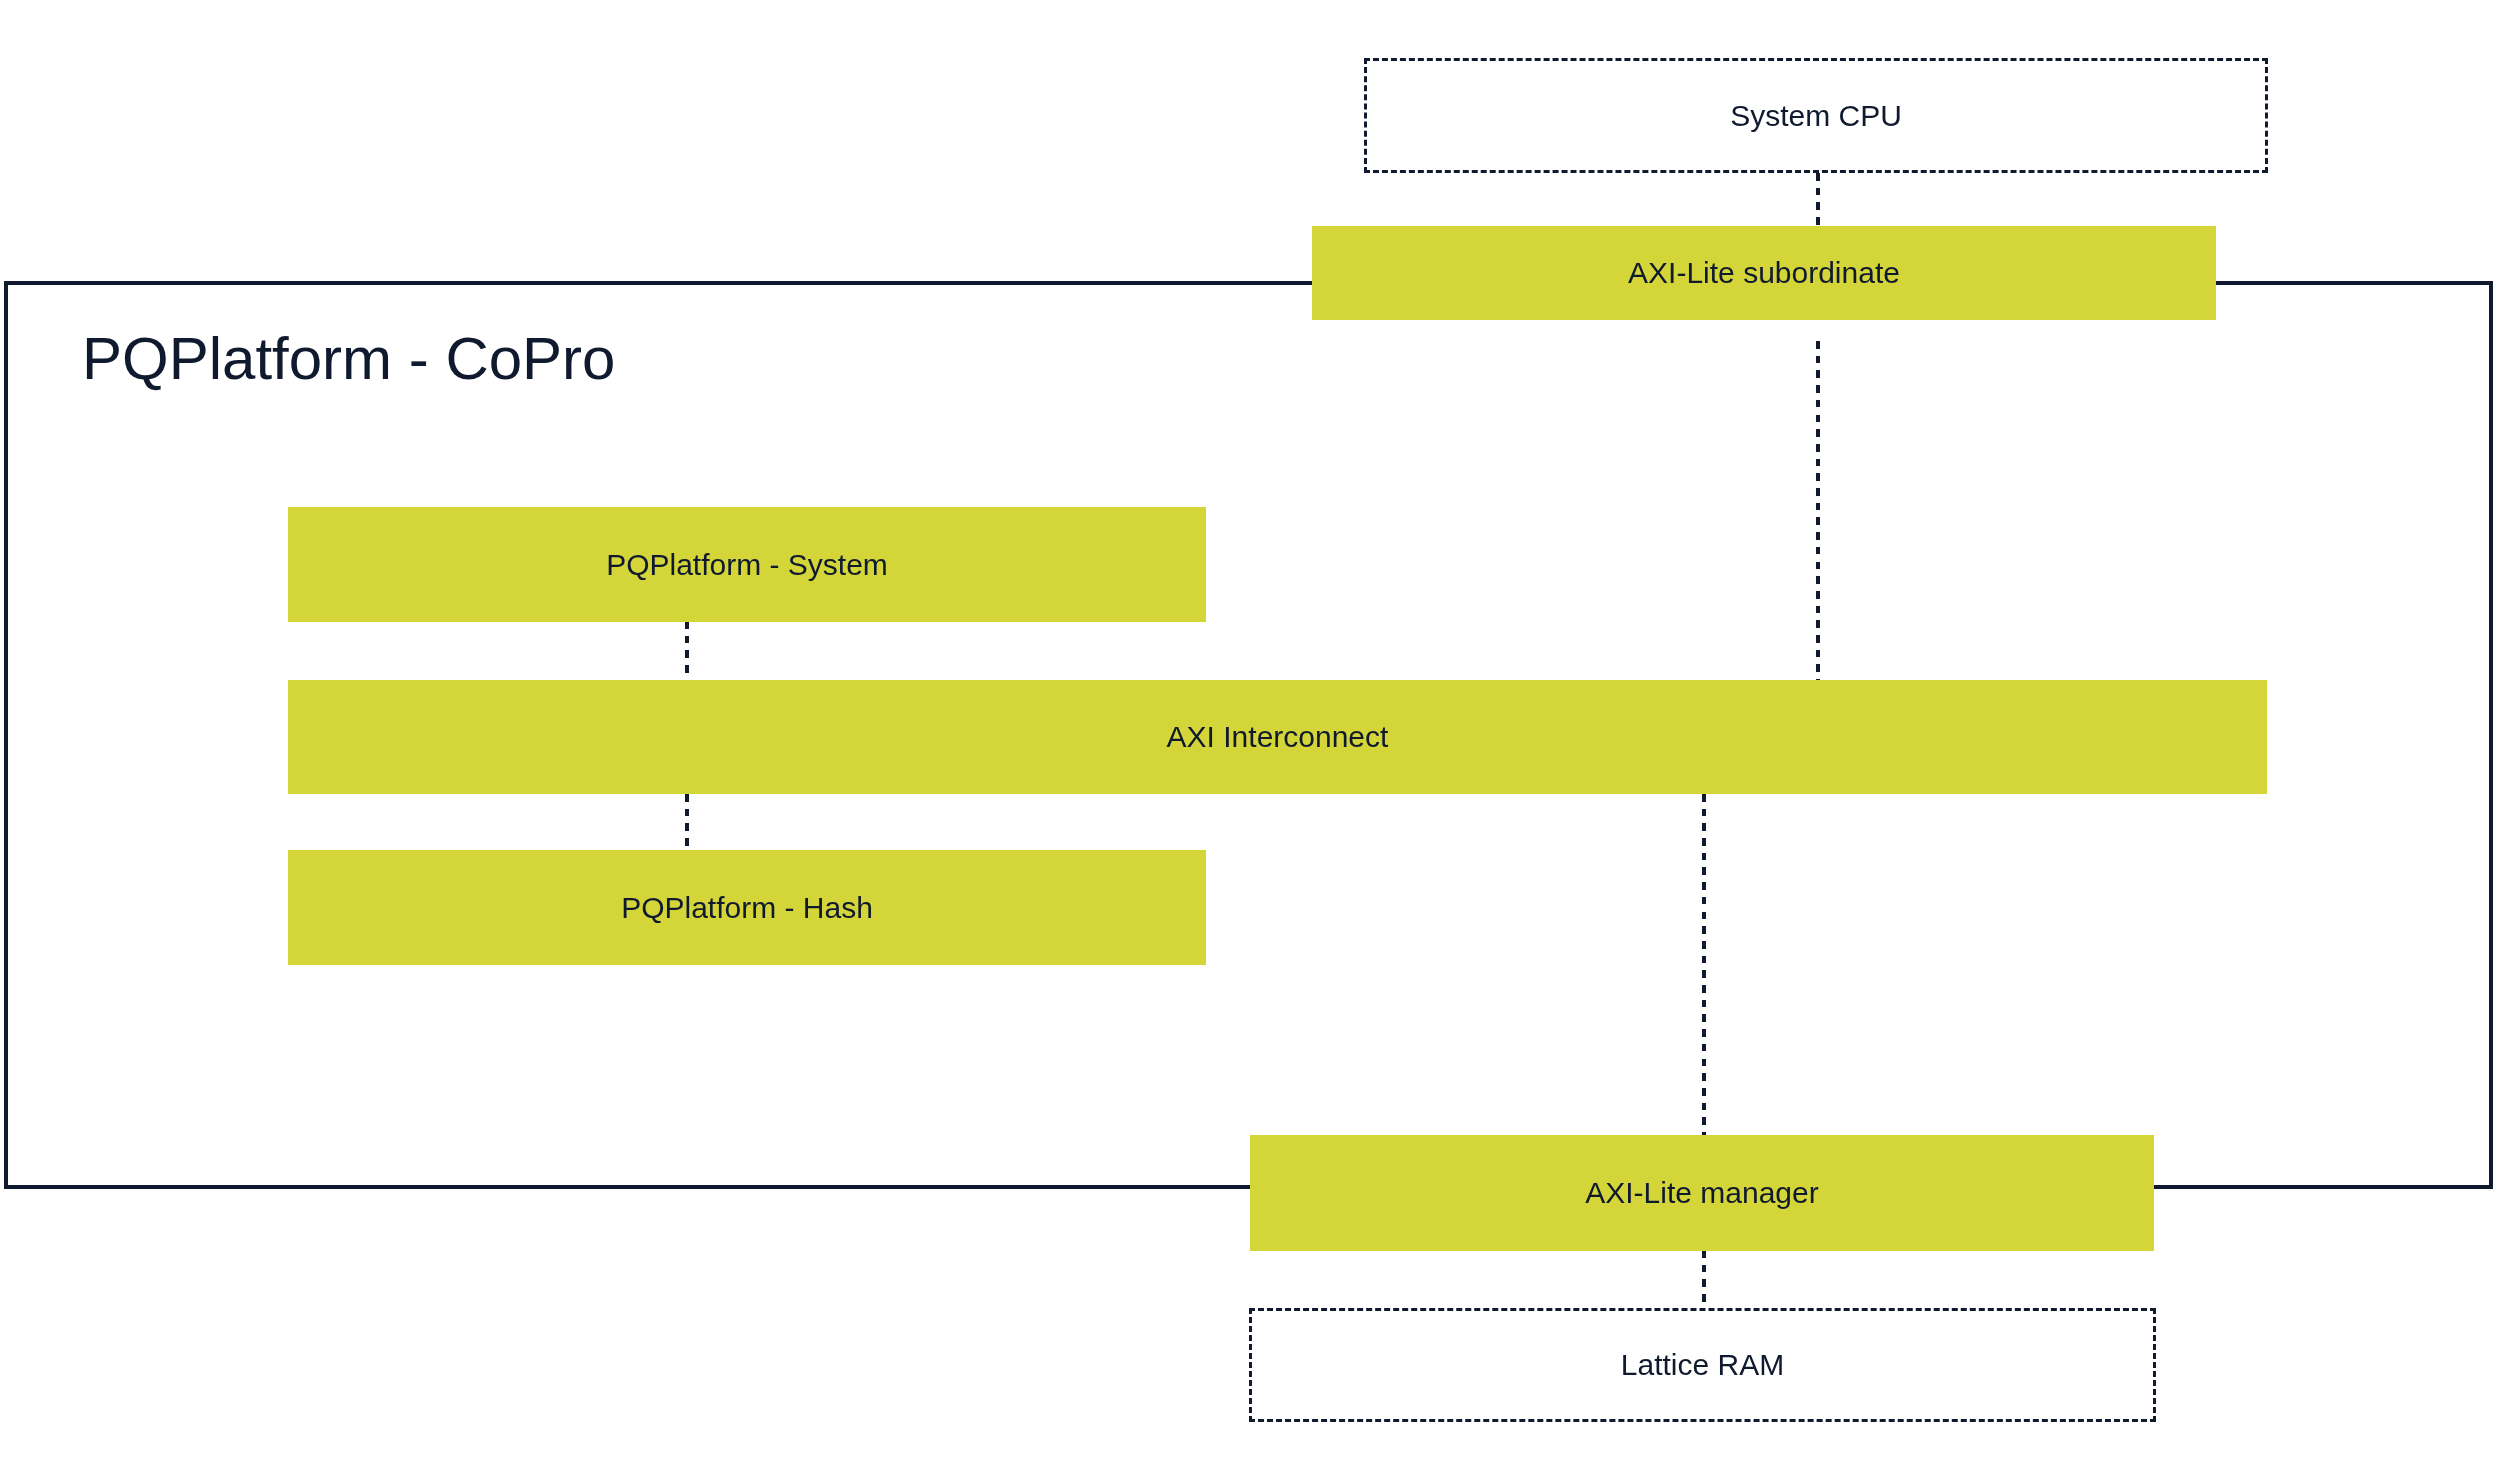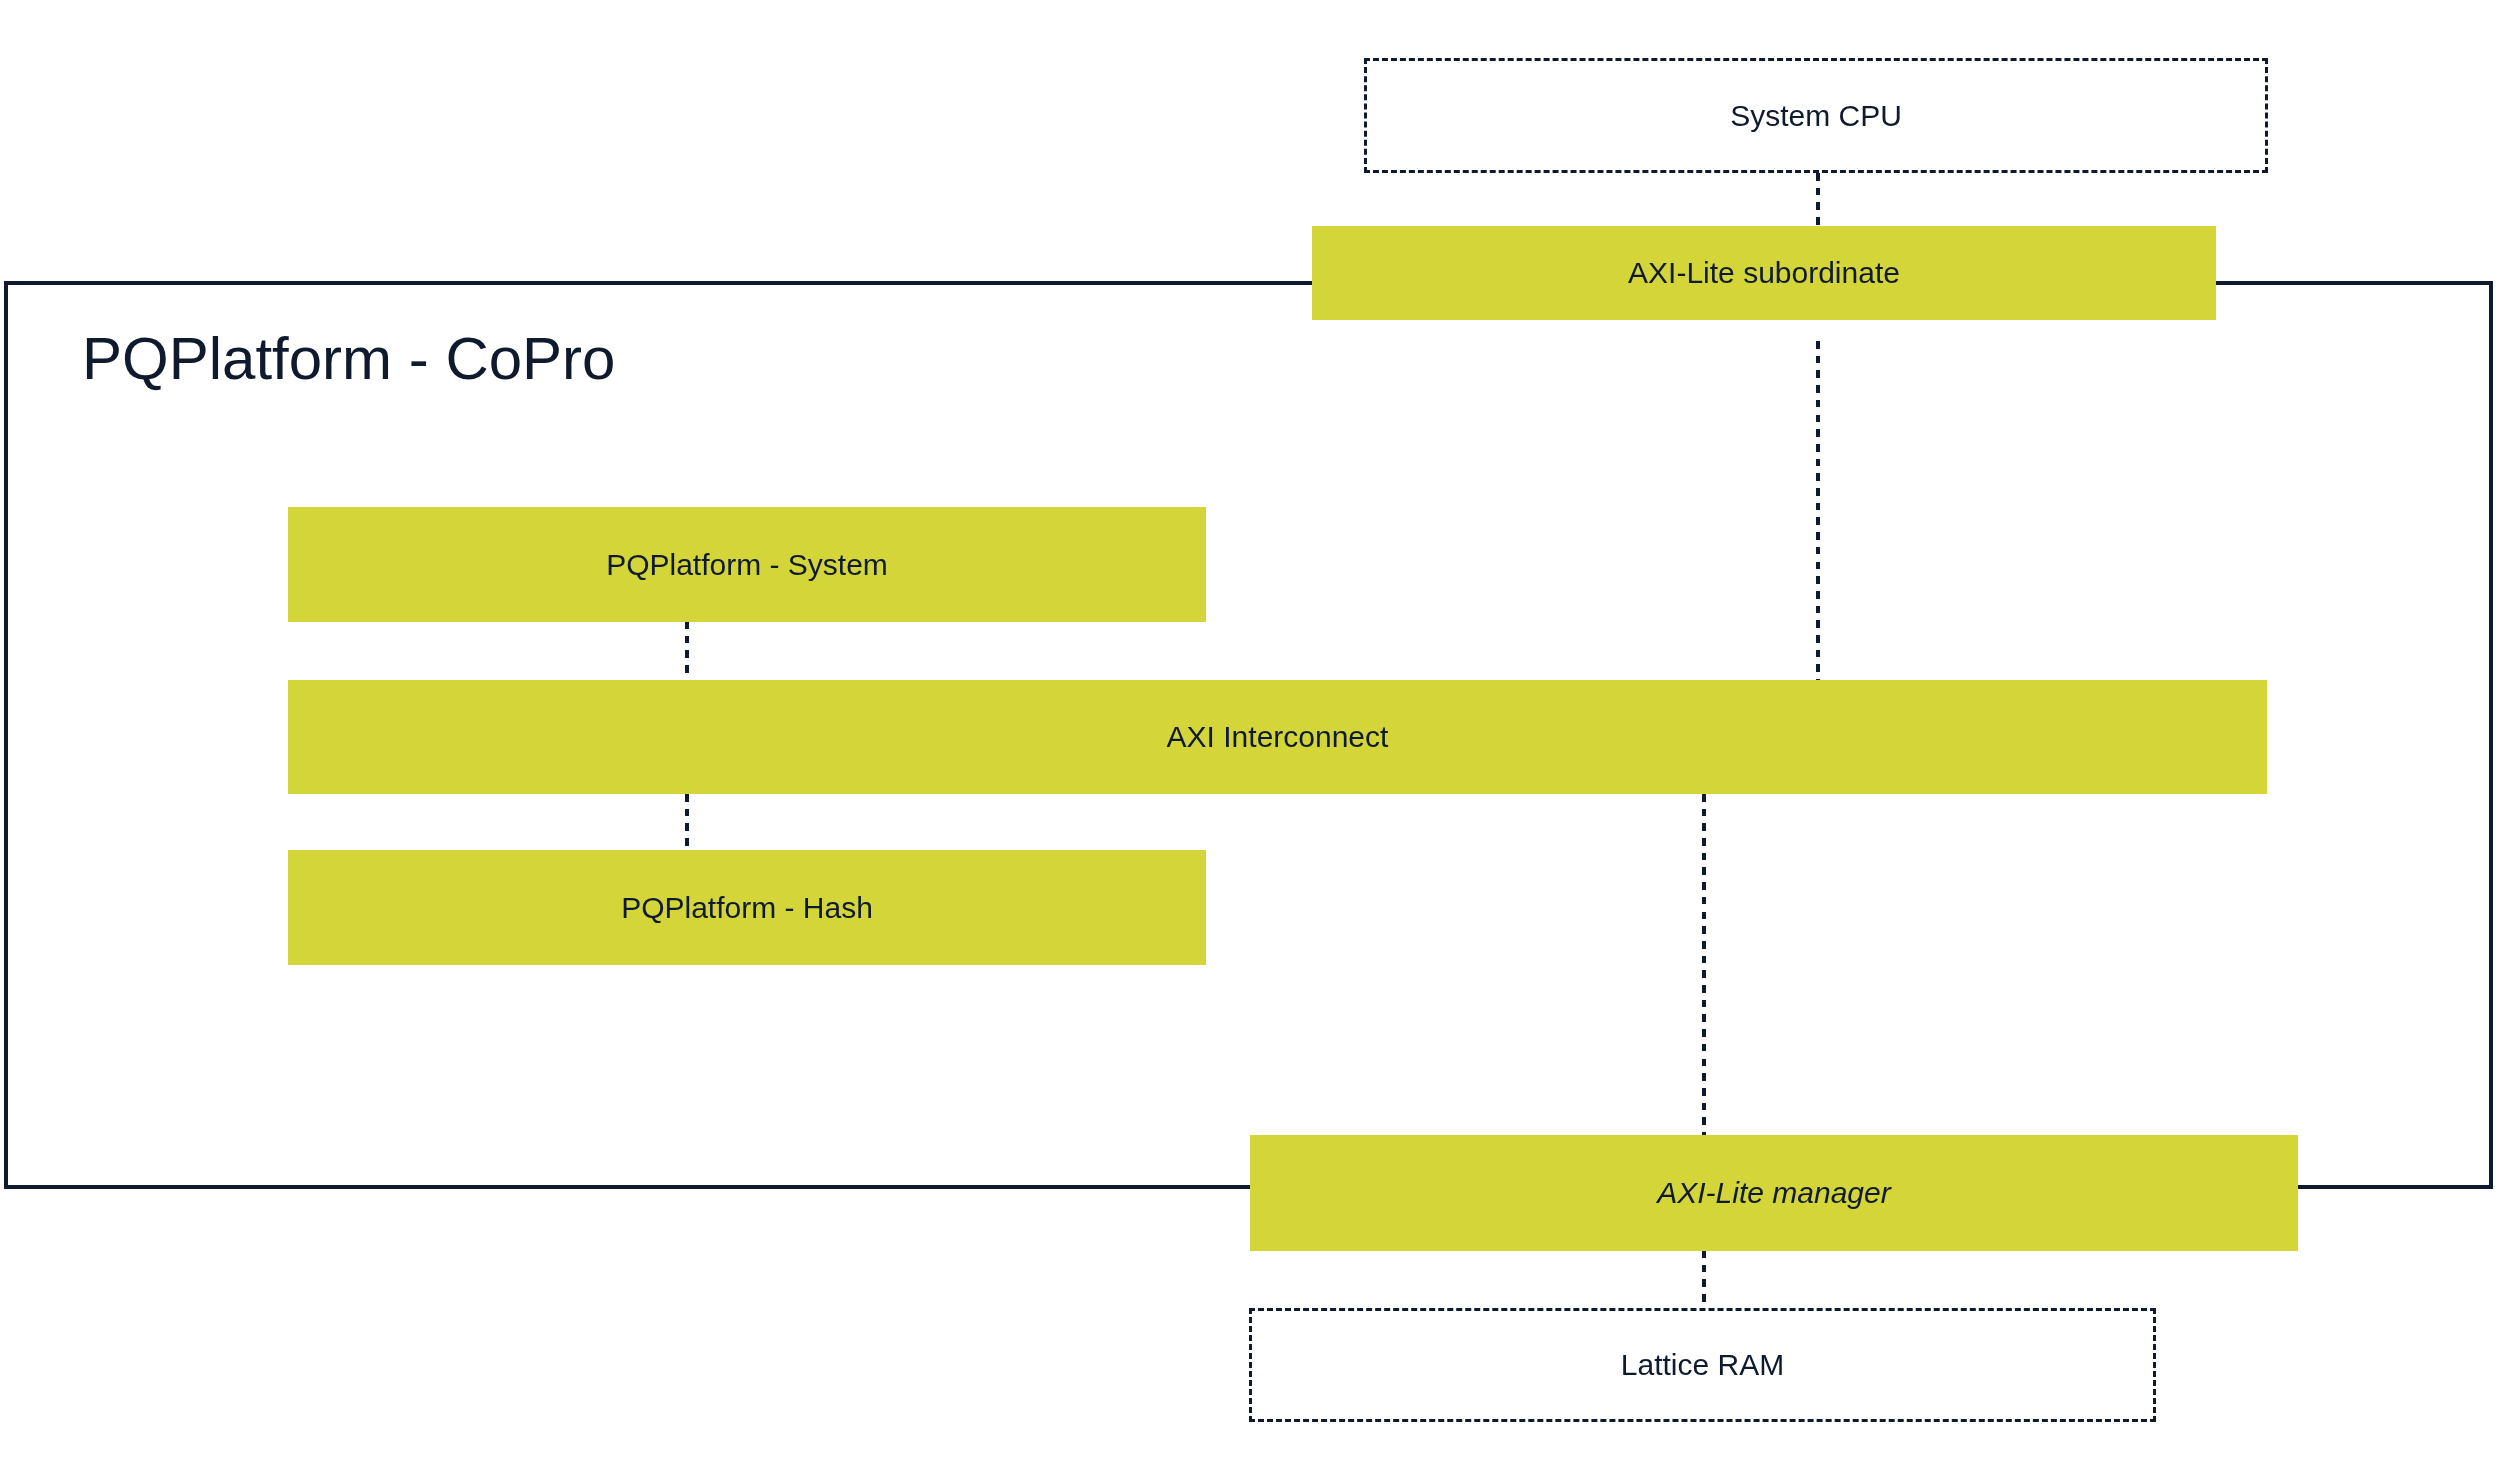--- a/index.html
+++ b/index.html
@@ -48,21 +48,21 @@
     text-align: center;
   }
   .node-yellow { background: var(--yellow); }
   .node-dashed { border: 3.8px dashed var(--navy); background: var(--bg); }
 
   .node-system-cpu          { left: 1364px; top: 58px;  width: 904px; height: 115px; }
   .node-axi-lite-subordinate{ left: 1312px; top: 226px;  width: 904px; height: 94px; }
   .node-pqplatform-lattice  { left: 288px;  top: 507px;  width: 918px; height: 115px; }
   .node-axi-interconnect    { left: 288px;  top: 680px; width: 1979px; height: 114px; }
   .node-pqplatform-hash     { left: 288px;  top: 850px; width: 918px; height: 115px; }
-  .node-axi-lite-manager    { left: 1250px; top: 1135px; width: 1048px; height: 116px; font-style: italic; }
+  .node-axi-lite-manager    { left: 1250px; top: 1135px; width: 904px; height: 116px; }
   .node-system-ram          { left: 1249px; top: 1308px; width: 907px; height: 114px; }
 
   .connector {
     position: absolute;
     width: 3.8px;
     background: repeating-linear-gradient(
       to bottom,
       var(--navy) 0px, var(--navy) 7.6px,
       transparent 7.6px, transparent 14.7px
     );

